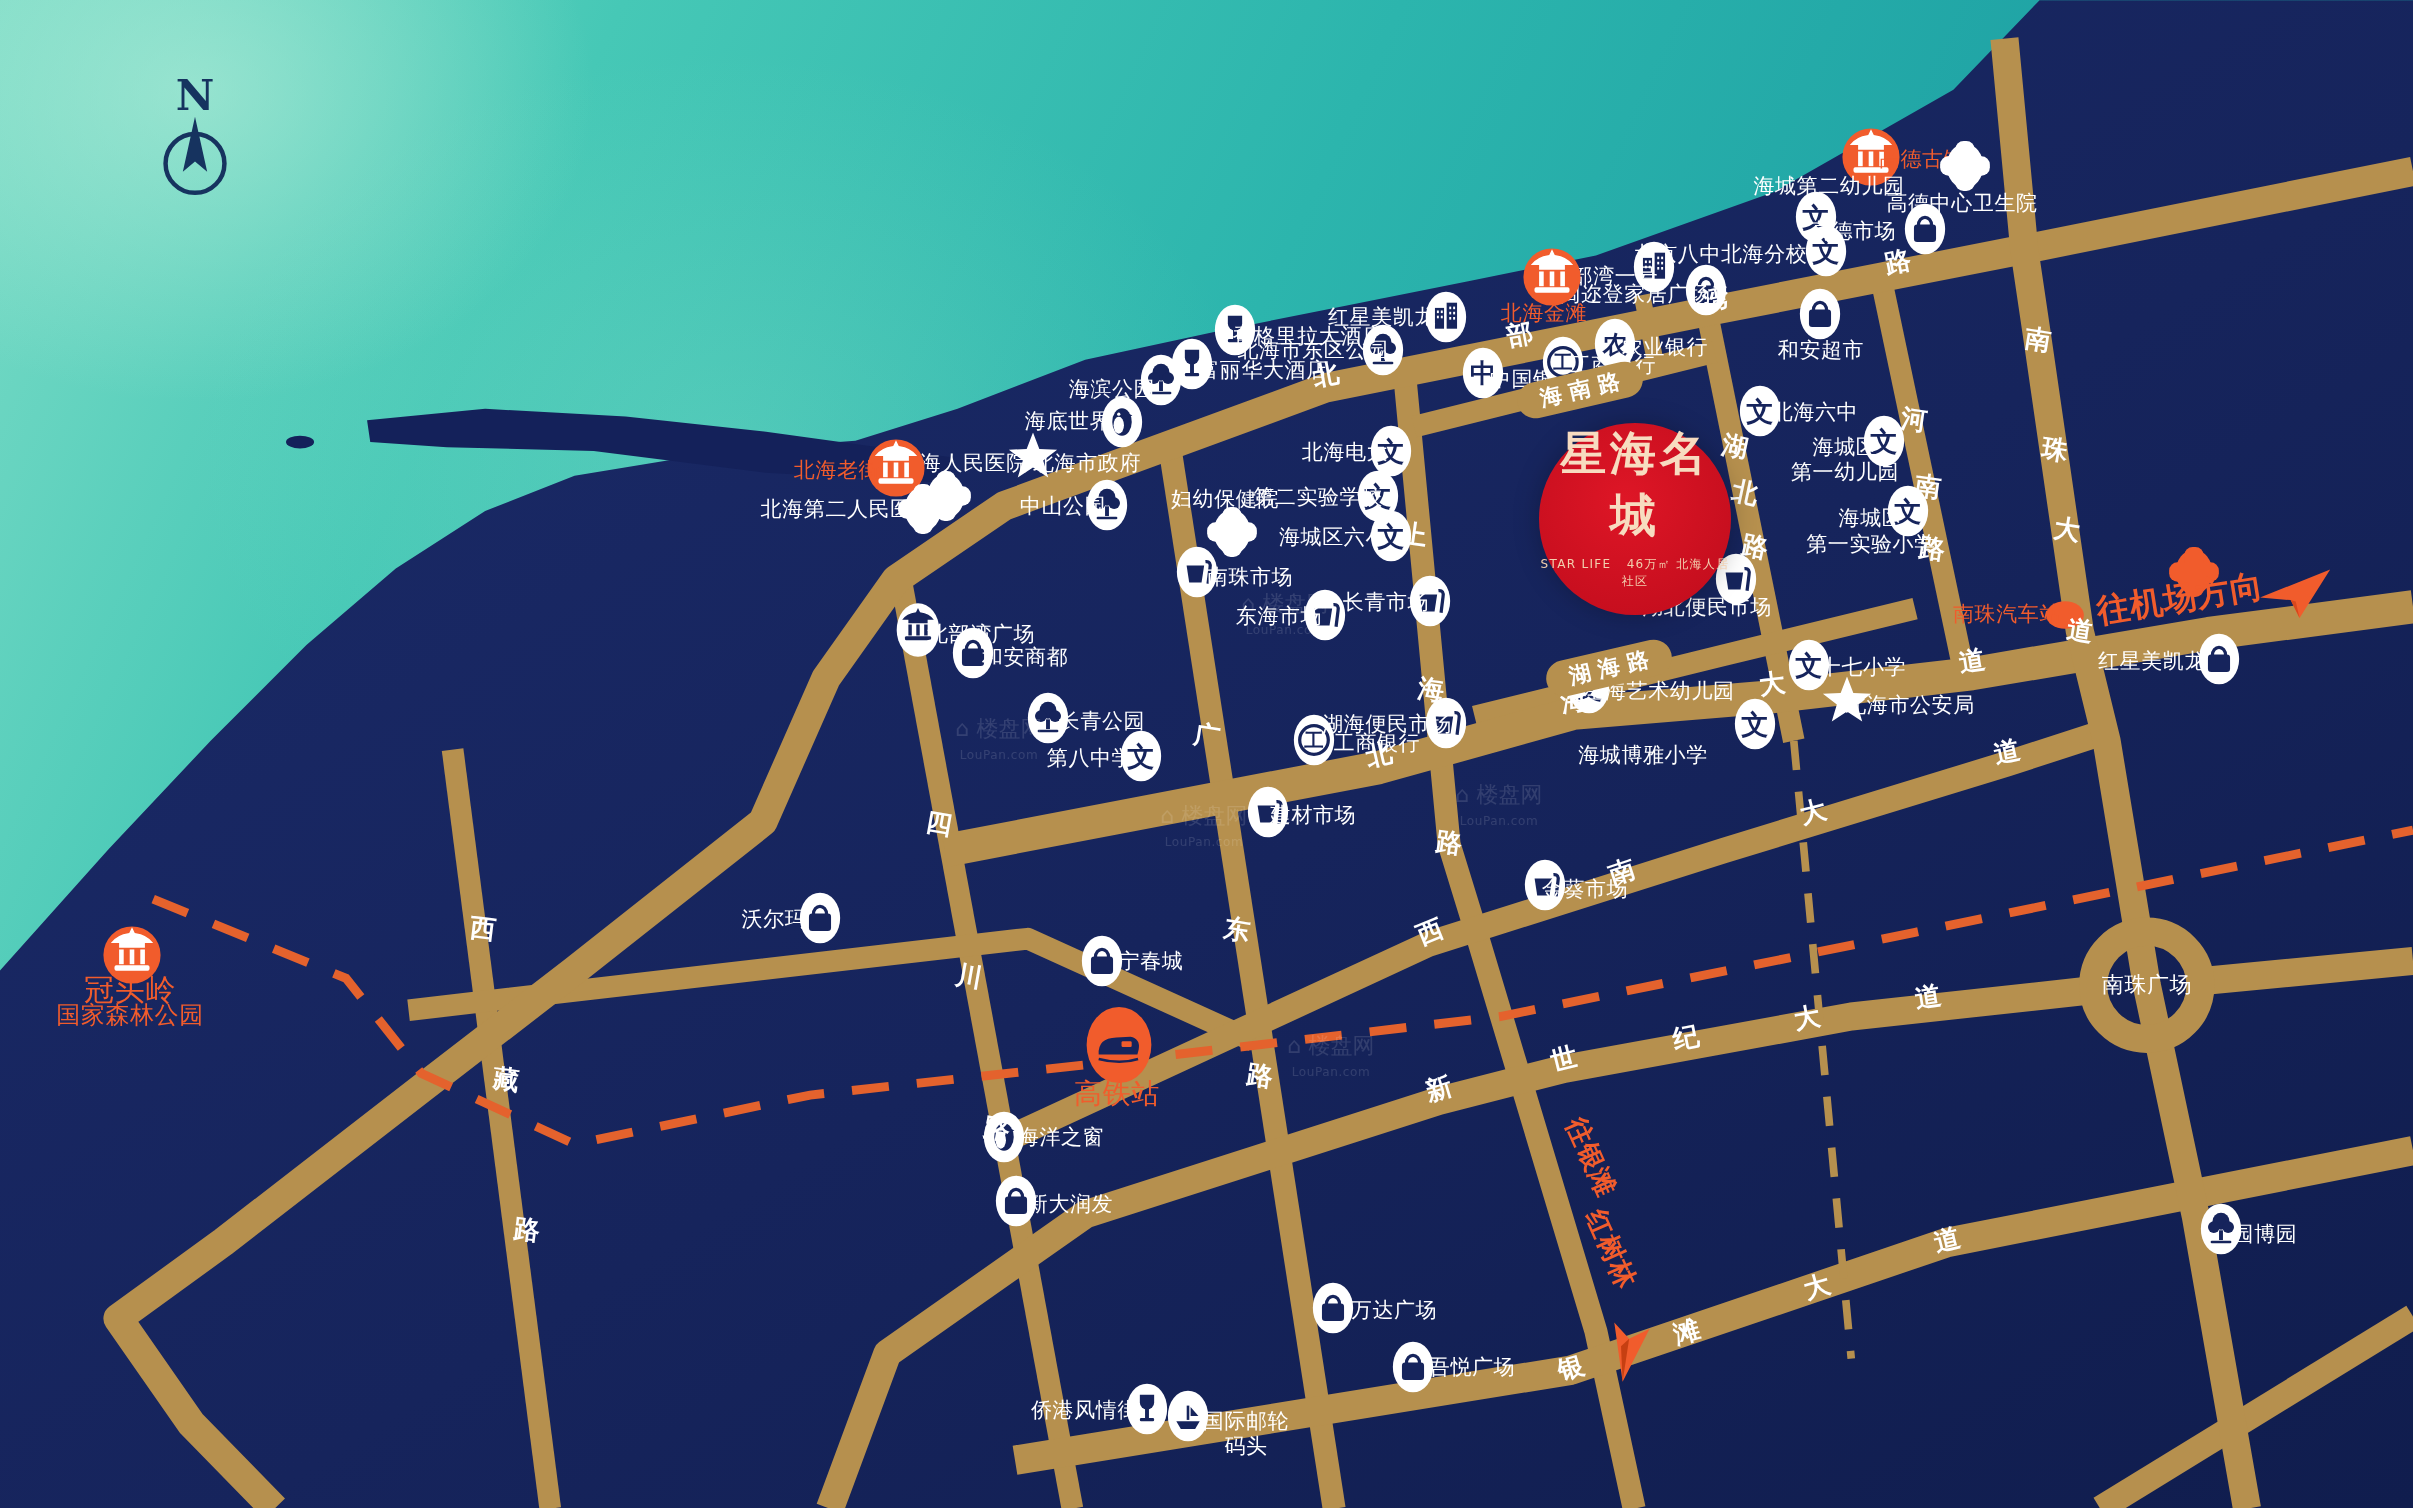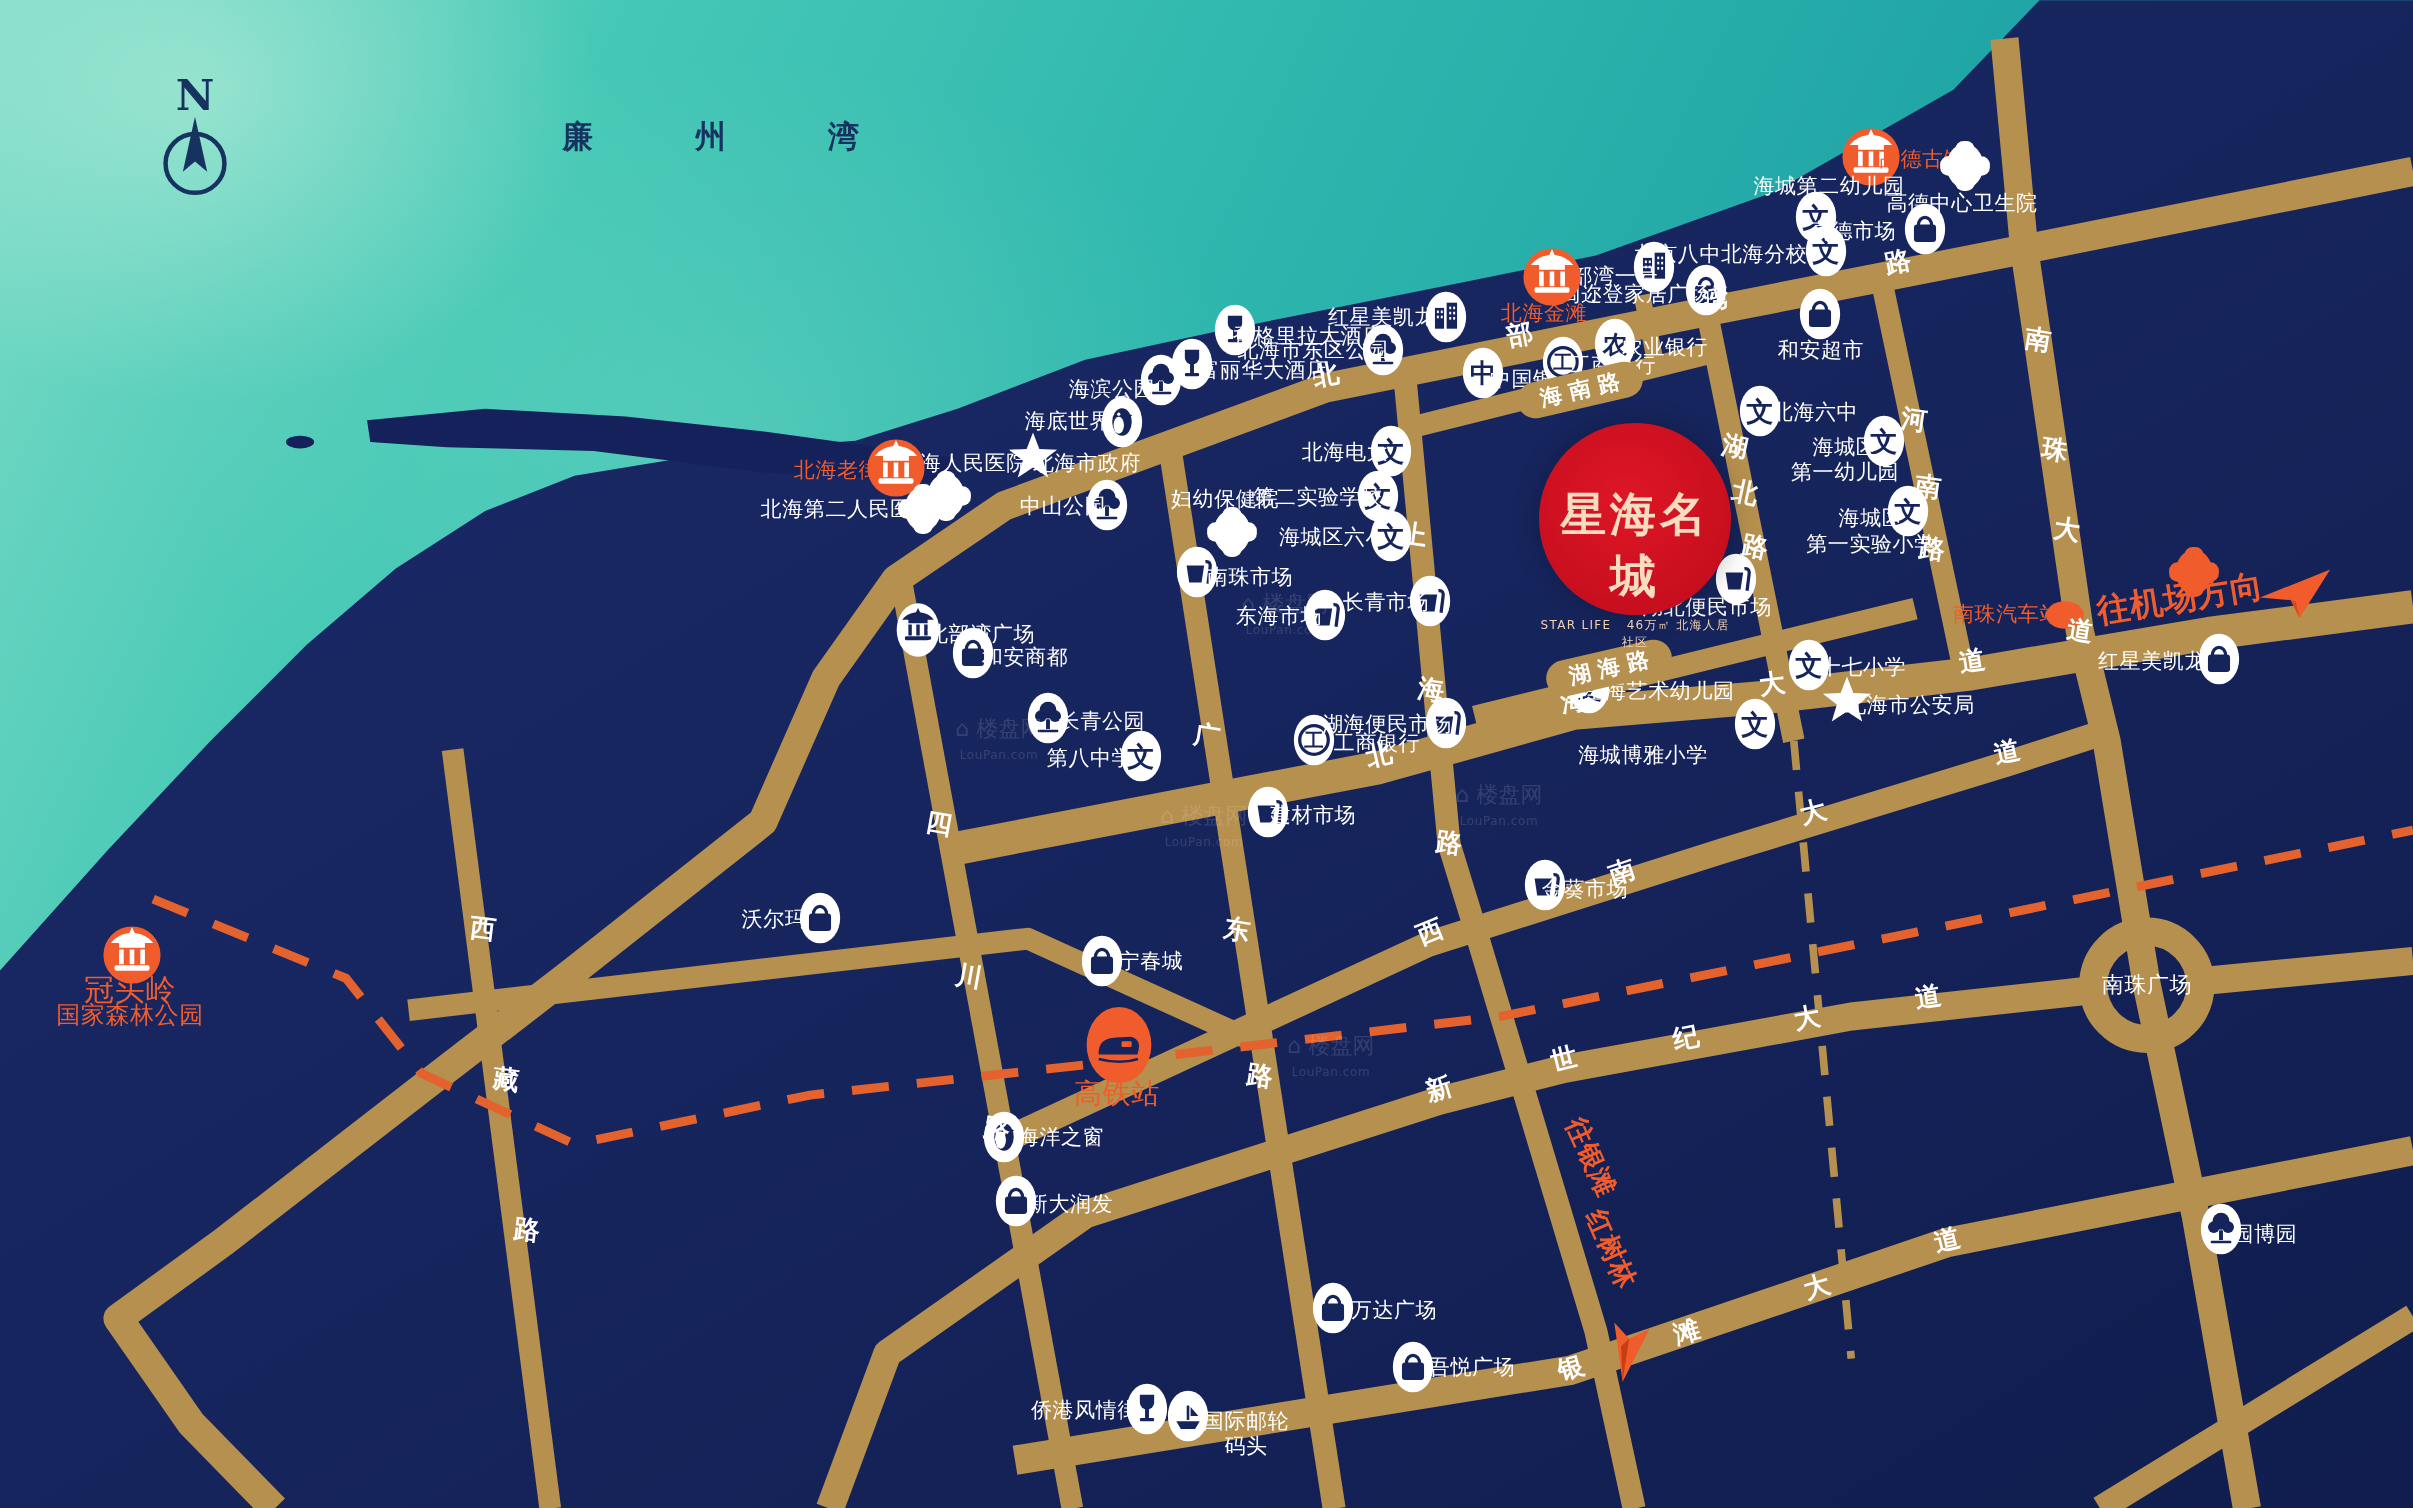--- a/index.html
+++ b/index.html
@@ -19,21 +19,21 @@
   .pill{position:absolute;transform:translate(-50%,-50%);background:#b6904e;border-radius:19px;
         color:#fff;font-size:22px;font-weight:bold;text-align:center;line-height:36px;height:36px;}
   .poi{position:absolute;transform:translate(-50%,-50%);}
   .wm{position:absolute;transform:translate(-50%,-50%);color:#ffffff;opacity:.12;text-align:center;
       font-size:22px;line-height:23px;white-space:nowrap;}
   .wm small{font-size:12px;letter-spacing:0.6px;}
   
   #logo{position:absolute;width:192px;height:192px;border-radius:50%;
         background:radial-gradient(circle at 45% 40%,#de1626,#c30d1d 85%);
         box-shadow:0 0 25.5px rgba(0,0,0,.25);text-align:center;}
-  #logo .cn{margin-top:61px;font-size:46px;font-weight:bold;color:#f7dcc0;letter-spacing:3.8px;}
+  #logo .cn{font-size:46px;font-weight:bold;color:#f7dcc0;letter-spacing:3.8px;}
   #logo .sub{margin-top:9px;font-size:12px;color:#f2cfae;letter-spacing:1.3px;}
   #compass{position:absolute;left:147px;top:77px;}
   #bay{position:absolute;left:562px;top:116px;color:#16335f;font-size:31px;font-weight:bold;
        letter-spacing:102px;white-space:nowrap;}
 </style>
 </head>
 <body>
 
 <div id="stage">
   <div id="sea"></div>
@@ -550,21 +550,20 @@
     </div>
 
   <div id="compass">
     <svg width="96" height="128" viewBox="0 0 150 200">
       <text x="75" y="52" text-anchor="middle" font-size="66" font-family="DejaVu Serif, serif" fill="#16335f" font-weight="bold">N</text>
       <circle cx="75" cy="135" r="46" fill="none" stroke="#16335f" stroke-width="7"></circle>
       <polygon points="75,62 56,148 75,132 94,148" fill="#16335f"></polygon>
     </svg>
   </div>
 
-  <div id="bay">廉州湾</div>
 
   <div id="logo" style="left: 1539px; top: 423px;">
     <div class="cn">星海名城</div>
     <div class="sub">
       <span>STAR LIFE</span>&nbsp;&nbsp;
       <span>46万㎡ 北海人居社区</span>
     </div>
   </div>
 </div>
 

